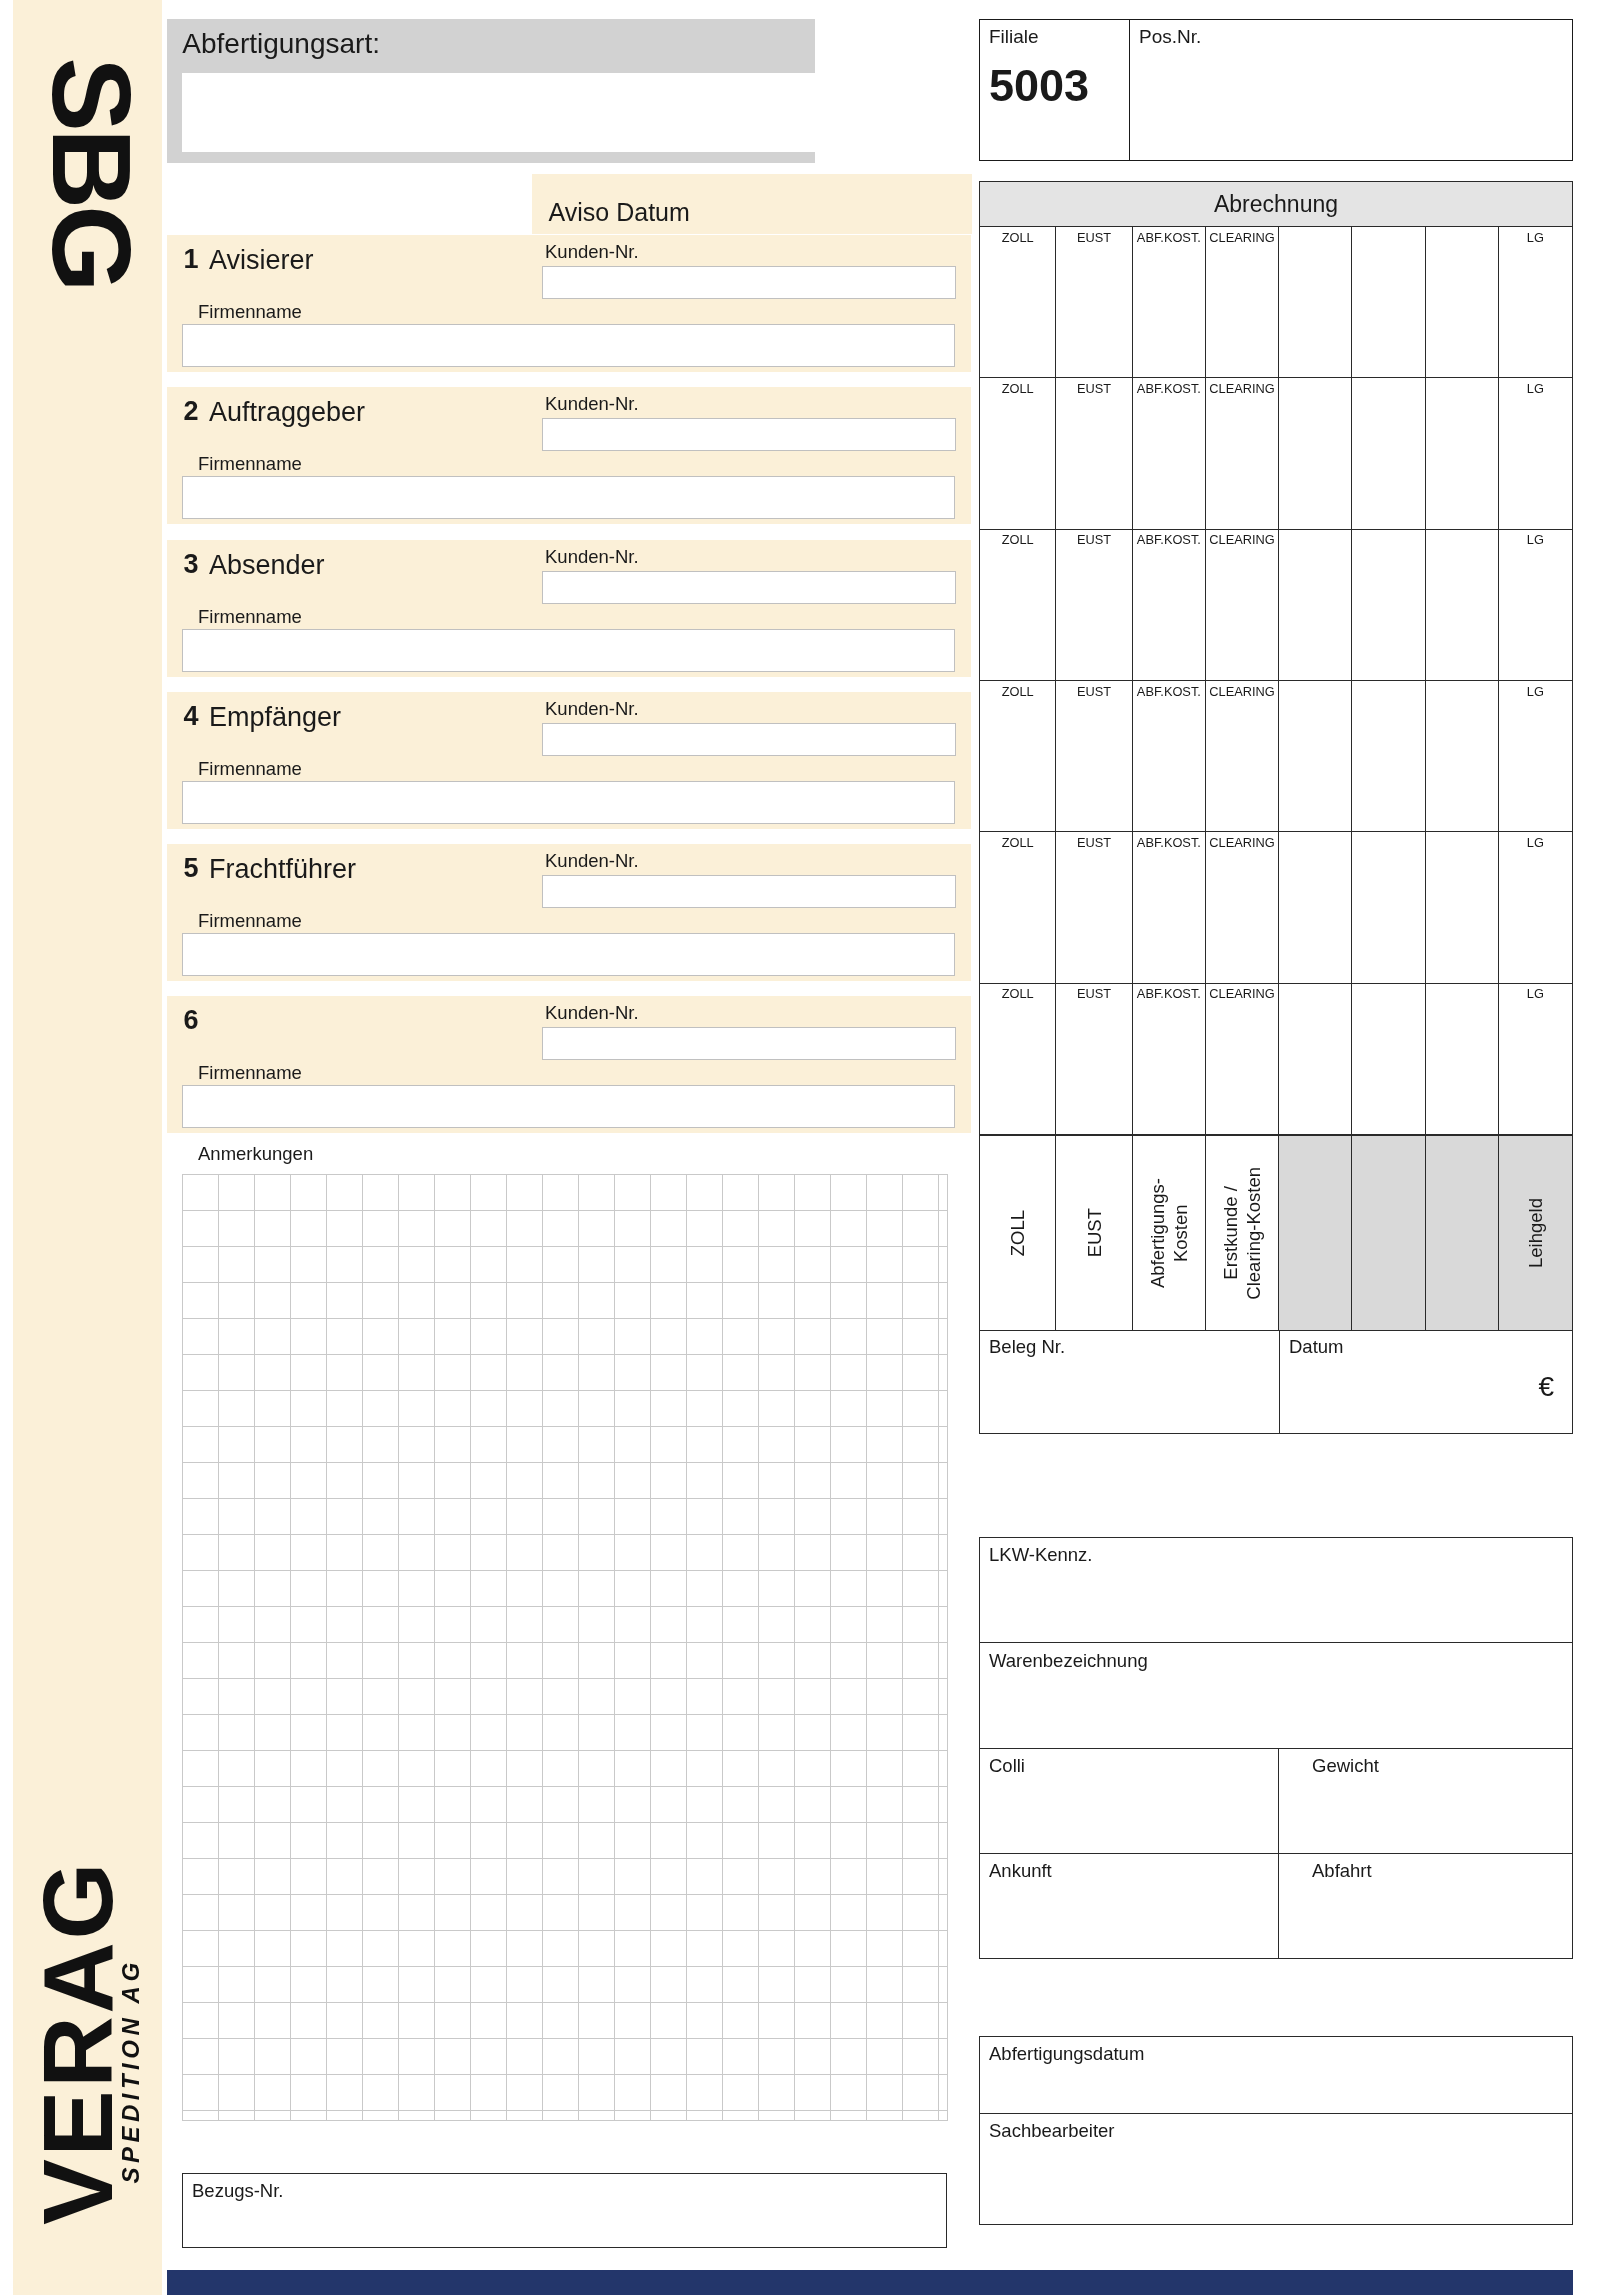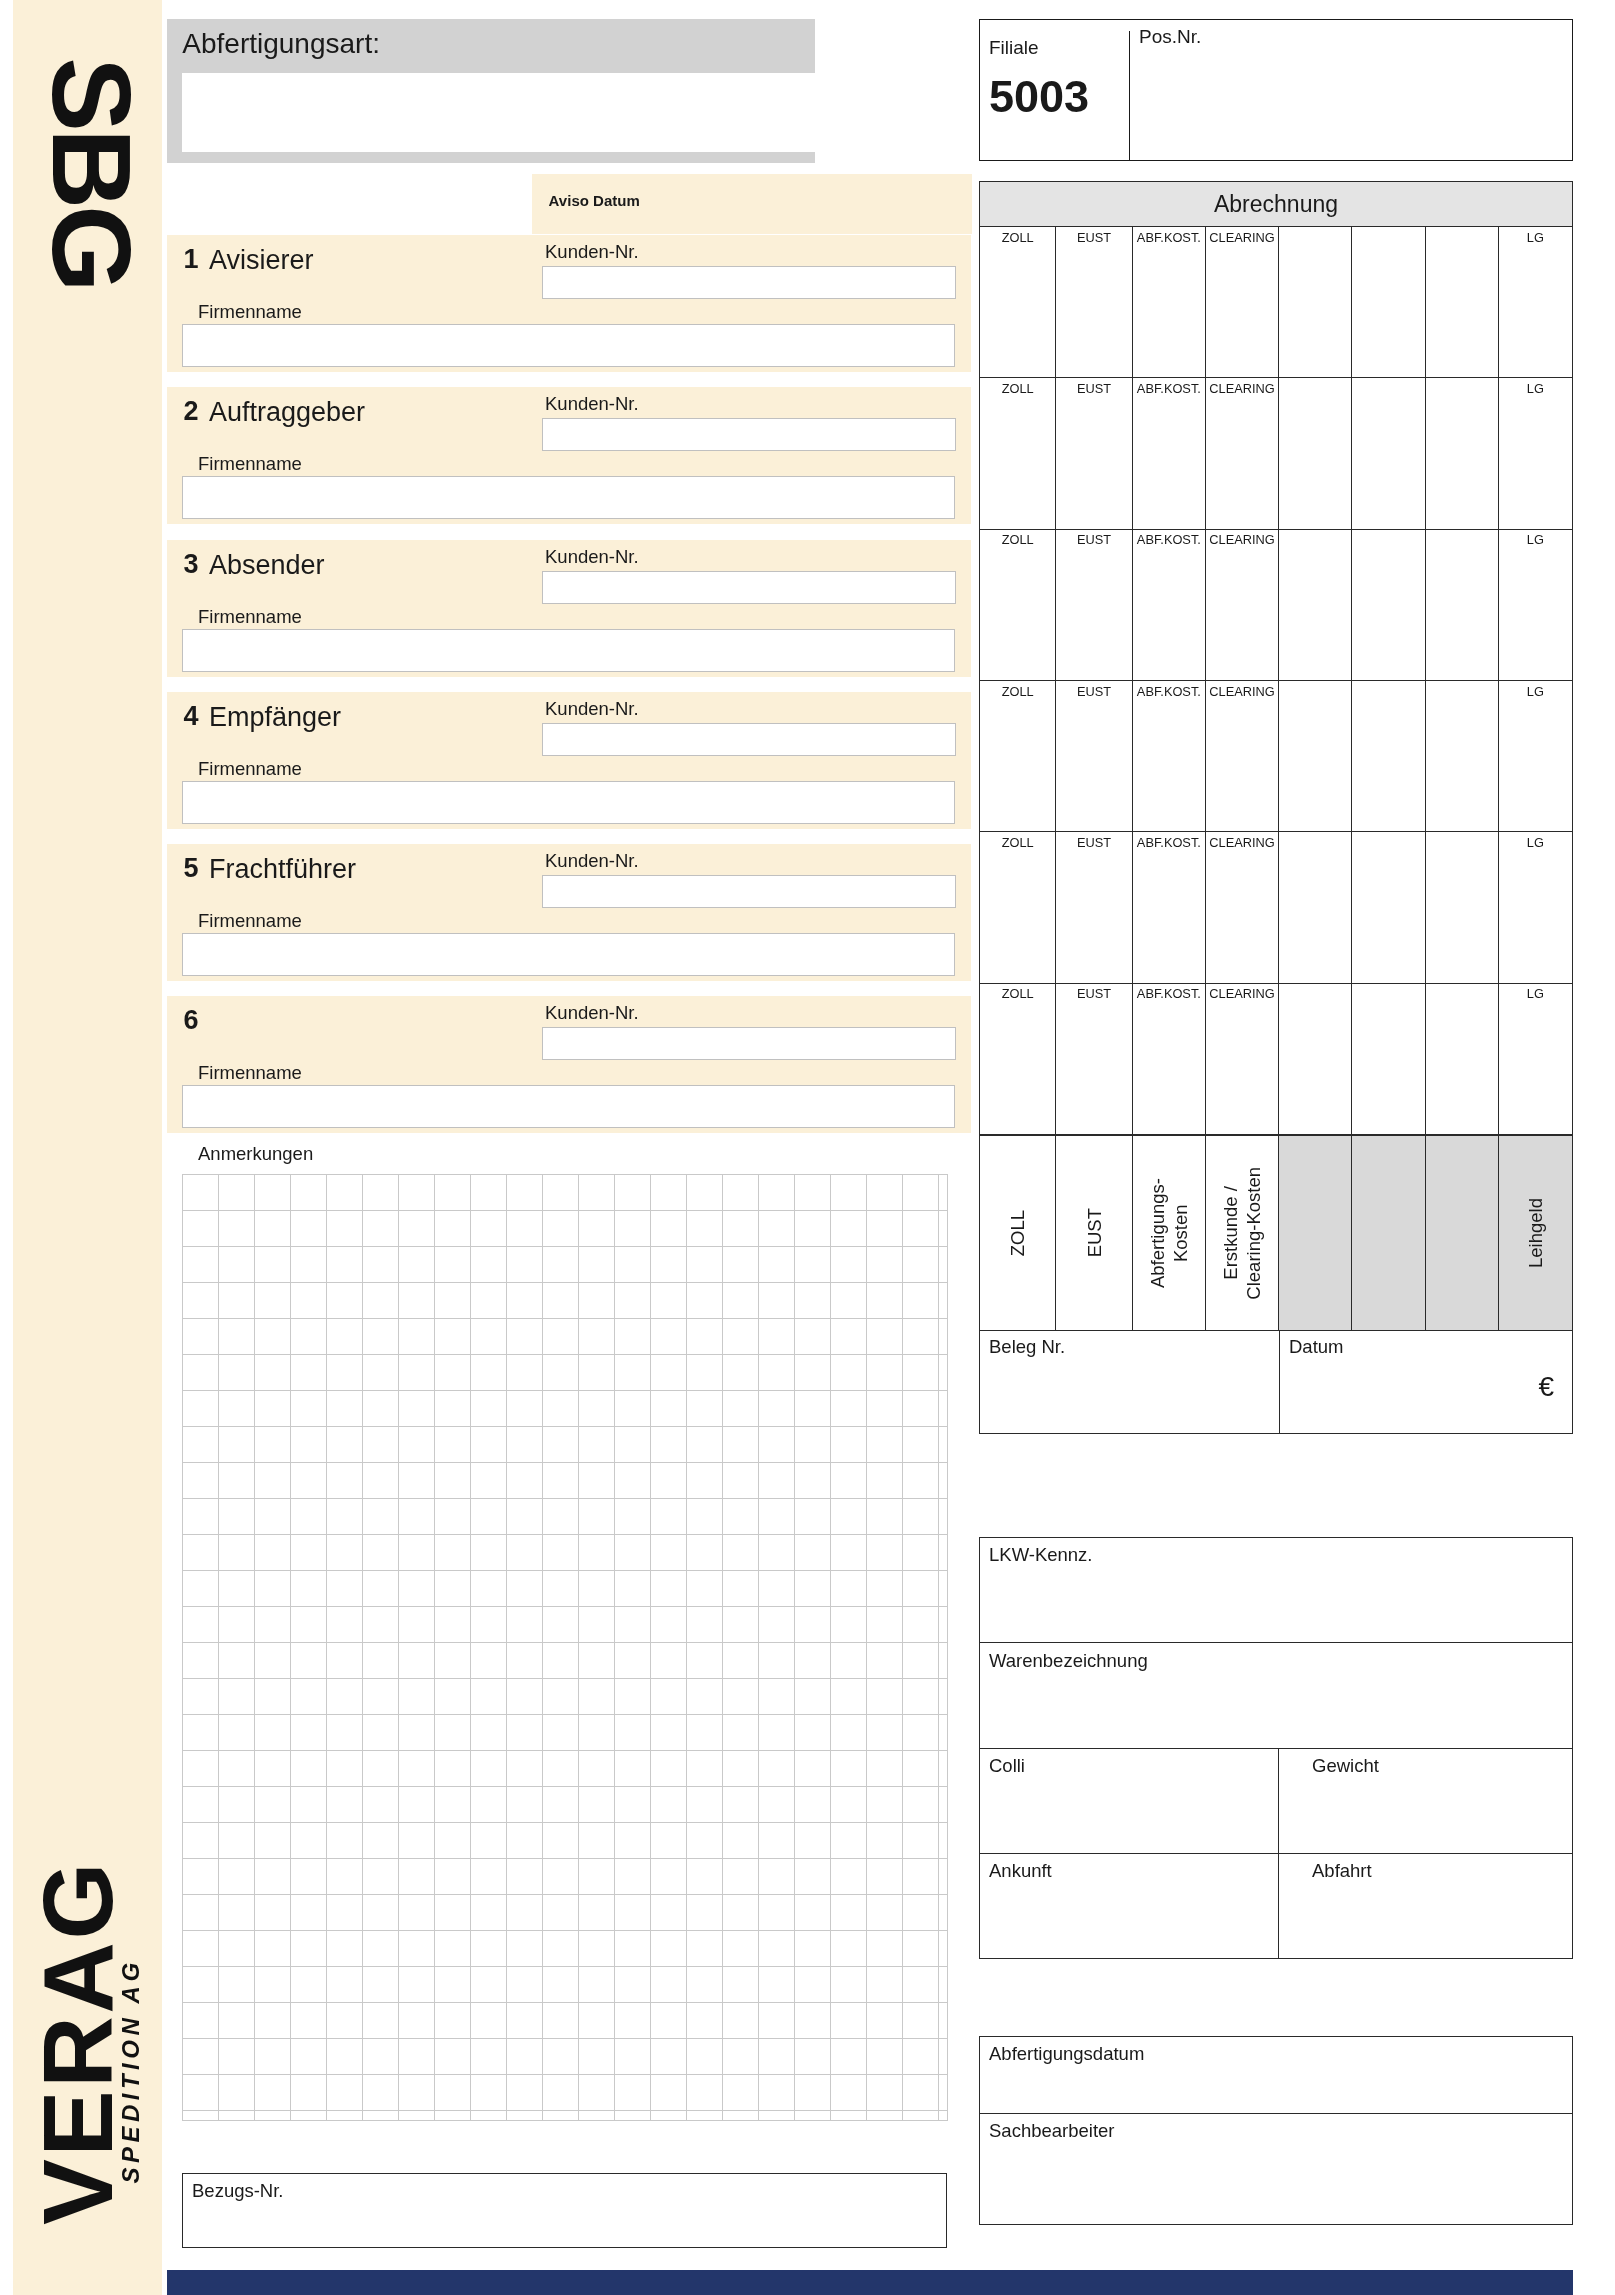--- a/index.html
+++ b/index.html
@@ -19,28 +19,28 @@
                transform: rotate(-90deg); font-size: 24px; font-weight: bold; font-style: italic;
                letter-spacing: 4.5px; text-align: center; line-height: 32px; color: #111; }
 
   
   .abf-box { position: absolute; left: 167px; top: 19px; width: 648px; height: 144px; background: #d2d2d2; }
   .abf-label { position: absolute; left: 15.3px; top: 9px; font-size: 28px; }
   .abf-input { position: absolute; left: 15.3px; top: 54px; width: 756px; height: 79px; background: #fff; }
 
   .fil-box { position: absolute; left: 979px; top: 19px; width: 594px; height: 142px;
              border: 1.9px solid #1a1a1a; display: flex; }
-  .fil-cell { width: 150px; border-right: 1.9px solid #1a1a1a; position: relative; margin-top: 11px; }
+  .fil-cell { width: 150px; border-right: 1.9px solid #1a1a1a; position: relative; }
   .pos-cell { flex: 1; position: relative; }
   .box-label { position: absolute; left: 9px; top: 6.4px; font-size: 19px; }
   .fil-value { position: absolute; left: 9px; top: 40px; font-size: 45px; font-weight: bold; }
 
   
   .aviso { position: absolute; left: 532px; top: 174px; width: 440px; height: 60px; background: #fbf0d8; }
-  .aviso-label { position: absolute; left: 16.6px; top: 18px; font-size: 15px; font-weight: bold; }
+  .aviso-label { position: absolute; left: 16.6px; top: 24px; font-size: 25px; }
 
   
   .section { position: absolute; left: 167px; width: 804px; height: 137px; background: #fbf0d8; }
   .sec-num { position: absolute; left: 16.6px; top: 9px; font-size: 27px; font-weight: bold; }
   .sec-title { position: absolute; left: 42px; top: 10.2px; font-size: 27px; }
   .kn-label { position: absolute; left: 378px; top: 6.4px; font-size: 18.5px; }
   .kn-input { position: absolute; left: 375px; top: 31px; width: 414px; height: 33px;
               background: #fff; border: 0.6px solid #c0c0c0; }
   .fn-label { position: absolute; left: 31px; top: 66px; font-size: 18.5px; }
   .fn-input { position: absolute; left: 15.3px; top: 89px; width: 773px; height: 43px;

